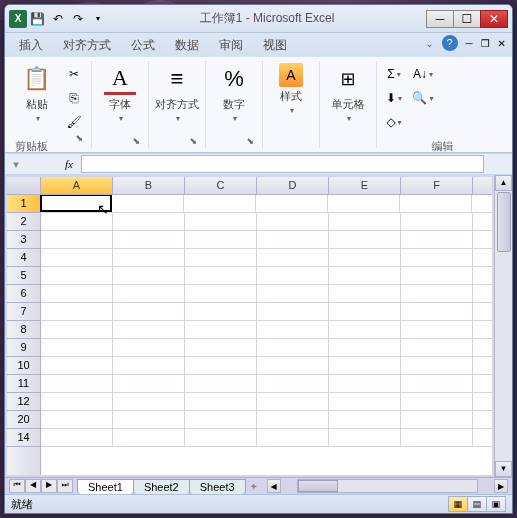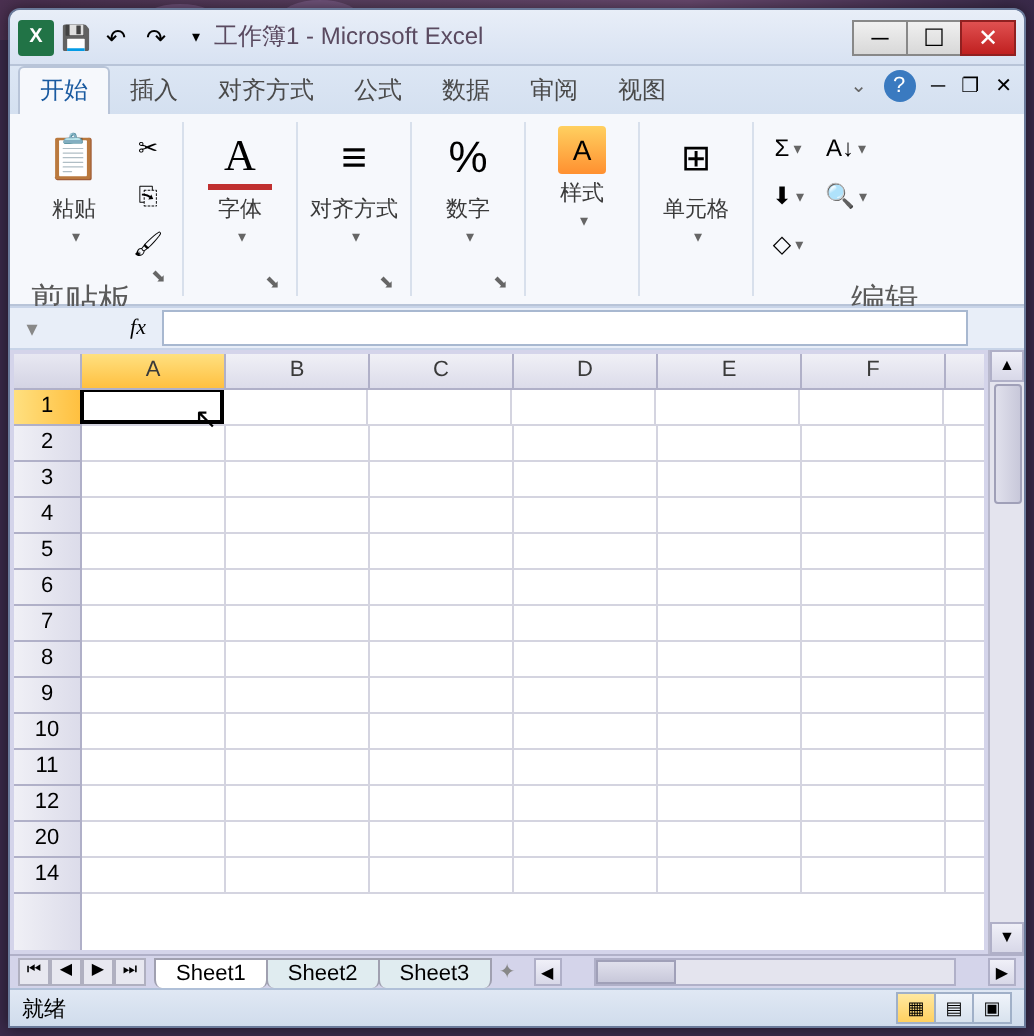--- a/index.html
+++ b/index.html
@@ -7,35 +7,35 @@
 
 .purple-bg { position: absolute; top: 0; left: 0; right: 0; height: 20px; background: linear-gradient(90deg,#4a3050,#5a4060,#6a4a70,#3a2a4a); }
 .purple-blob { position: absolute; width: 40px; height: 18px; background: #8a6a9a; border-radius: 50%; opacity: 0.5; }
 
 .window { position: absolute; top: 4px; left: 4px; right: 4px; bottom: 4px; background: #dce6f4; border: 1px solid #6a7a9a; border-radius: 6px 6px 0 0; box-shadow: 0 0 8px rgba(0,0,0,0.5); display: flex; flex-direction: column; overflow: hidden; }
 
 .titlebar { height: 28px; background: linear-gradient(#e8eef8,#d8e2f2); display: flex; align-items: center; padding: 0 4px; border-bottom: 1px solid #b8c4d8; }
 .qat { display: flex; gap: 2px; align-items: center; }
 .qat-icon { width: 18px; height: 18px; display: flex; align-items: center; justify-content: center; font-size: 12px; }
 .excel-icon { width: 18px; height: 18px; background: #217346; color: #fff; font-size: 10px; font-weight: bold; display: flex; align-items: center; justify-content: center; border-radius: 2px; }
-.title-text { flex: 1; font-size: 12px; color: #5a4a60; }
+.title-text { flex: 1; text-align: center; font-size: 12px; color: #5a4a60; }
 .win-controls { display: flex; gap: 0; }
 .win-btn { width: 28px; height: 18px; display: flex; align-items: center; justify-content: center; font-size: 12px; background: linear-gradient(#f0f0f0,#d8d8d8); border: 1px solid #888; margin-left: -1px; }
 .win-btn.close { background: linear-gradient(#e05050,#c02020); color: #fff; border-color: #902020; }
 
 .tabs-row { height: 24px; background: linear-gradient(#dce6f4,#d4e0f0); display: flex; align-items: flex-end; padding-left: 4px; position: relative; }
 .file-tab { background: linear-gradient(#3a9a3a,#2a8a2a); color: #fff; padding: 3px 14px; font-size: 12px; border-radius: 3px 3px 0 0; border: 1px solid #1a6a1a; }
 .ribbon-tab { padding: 3px 10px; font-size: 12px; color: #4a4a4a; cursor: pointer; }
 .ribbon-tab.active { background: #f6f8fc; border: 1px solid #b8c4d8; border-bottom: none; border-radius: 3px 3px 0 0; color: #1a5aa0; }
 .tabs-right { position: absolute; right: 6px; top: 2px; display: flex; gap: 8px; align-items: center; }
 .help-icon { width: 16px; height: 16px; background: #3a7ac0; color: #fff; border-radius: 50%; font-size: 11px; display: flex; align-items: center; justify-content: center; }
 
 .ribbon { height: 96px; background: #f6f8fc; border-bottom: 1px solid #b8c4d8; display: flex; padding: 4px; }
 .ribbon-group { border-right: 1px solid #d8e0ec; padding: 2px 6px; display: flex; flex-direction: column; justify-content: space-between; }
-.group-label { font-size: 17px; color: #5a5a5a; text-align: center; margin-top: 6px; }
+.group-label { font-size: 11px; color: #5a5a5a; text-align: center; margin-top: 6px; }
 .group-body { display: flex; gap: 4px; align-items: flex-start; flex: 1; }
 .big-btn { display: flex; flex-direction: column; align-items: center; width: 44px; gap: 2px; }
 .big-icon { width: 32px; height: 32px; display: flex; align-items: center; justify-content: center; font-size: 22px; }
 .big-label { font-size: 11px; color: #3a3a3a; }
 .small-col { display: flex; flex-direction: column; gap: 2px; }
 .small-btn { width: 22px; height: 22px; display: flex; align-items: center; justify-content: center; font-size: 12px; border: 1px solid transparent; }
 .dropdown-arrow { font-size: 8px; color: #666; margin-left: 2px; }
 .launcher { font-size: 9px; color: #666; text-align: right; padding-right: 2px; }
 
 .namebox-row { height: 22px; background: #e8eef8; border-top: 1px solid #c8d4e8; border-bottom: 1px solid #c8d4e8; display: flex; align-items: center; }
@@ -104,21 +104,20 @@
     </div>
     <div class="title-text">工作簿1 - Microsoft Excel</div>
     <div class="win-controls">
       <div class="win-btn">─</div>
       <div class="win-btn">☐</div>
       <div class="win-btn close">✕</div>
     </div>
   </div>
 
   <div class="tabs-row">
-    <div class="ribbon-tab active">开始</div>
     <div class="ribbon-tab">插入</div>
     <div class="ribbon-tab">对齐方式</div>
     <div class="ribbon-tab">公式</div>
     <div class="ribbon-tab">数据</div>
     <div class="ribbon-tab">审阅</div>
     <div class="ribbon-tab">视图</div>
     <div class="tabs-right">
       <span style="font-size:10px;color:#666">⌄</span>
       <div class="help-icon">?</div>
       <span style="font-size:10px">─</span>

